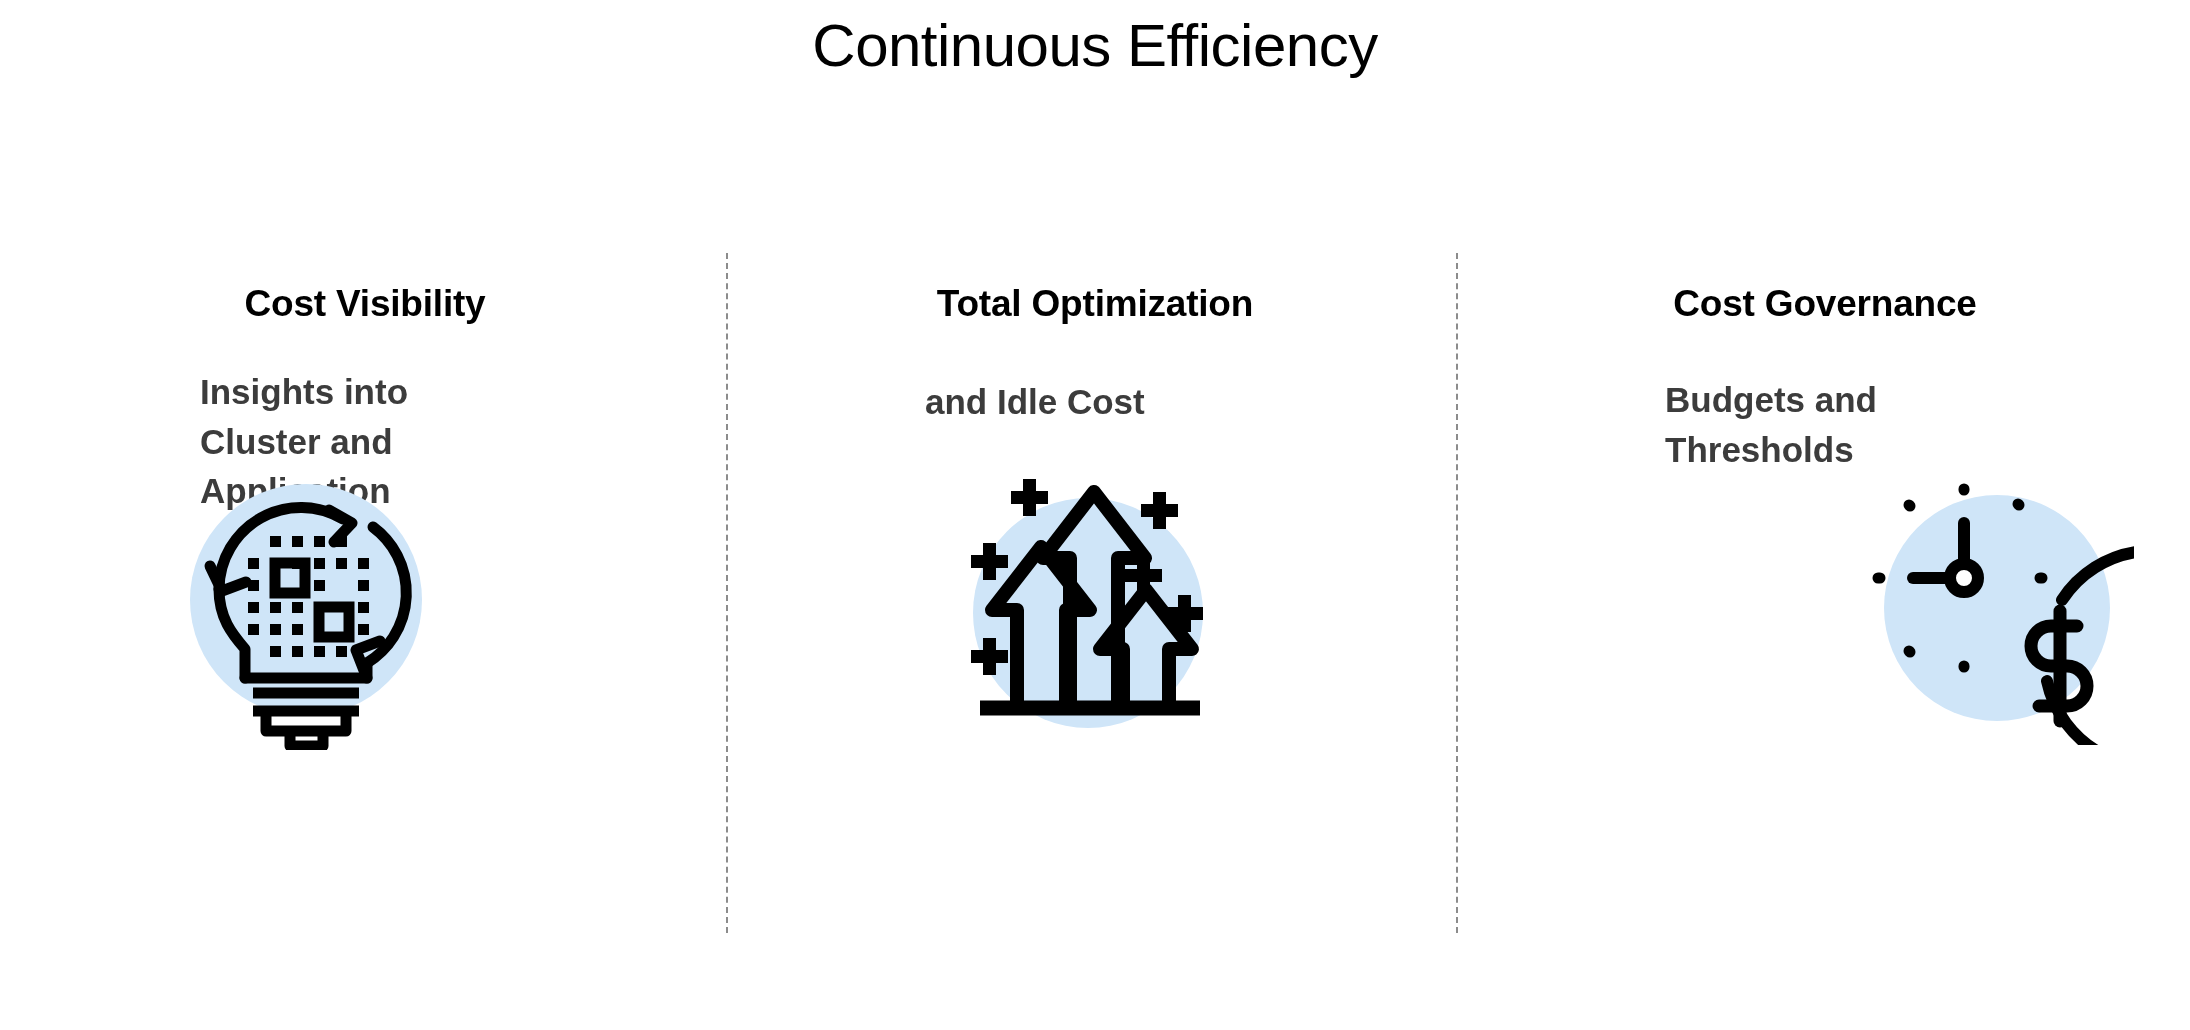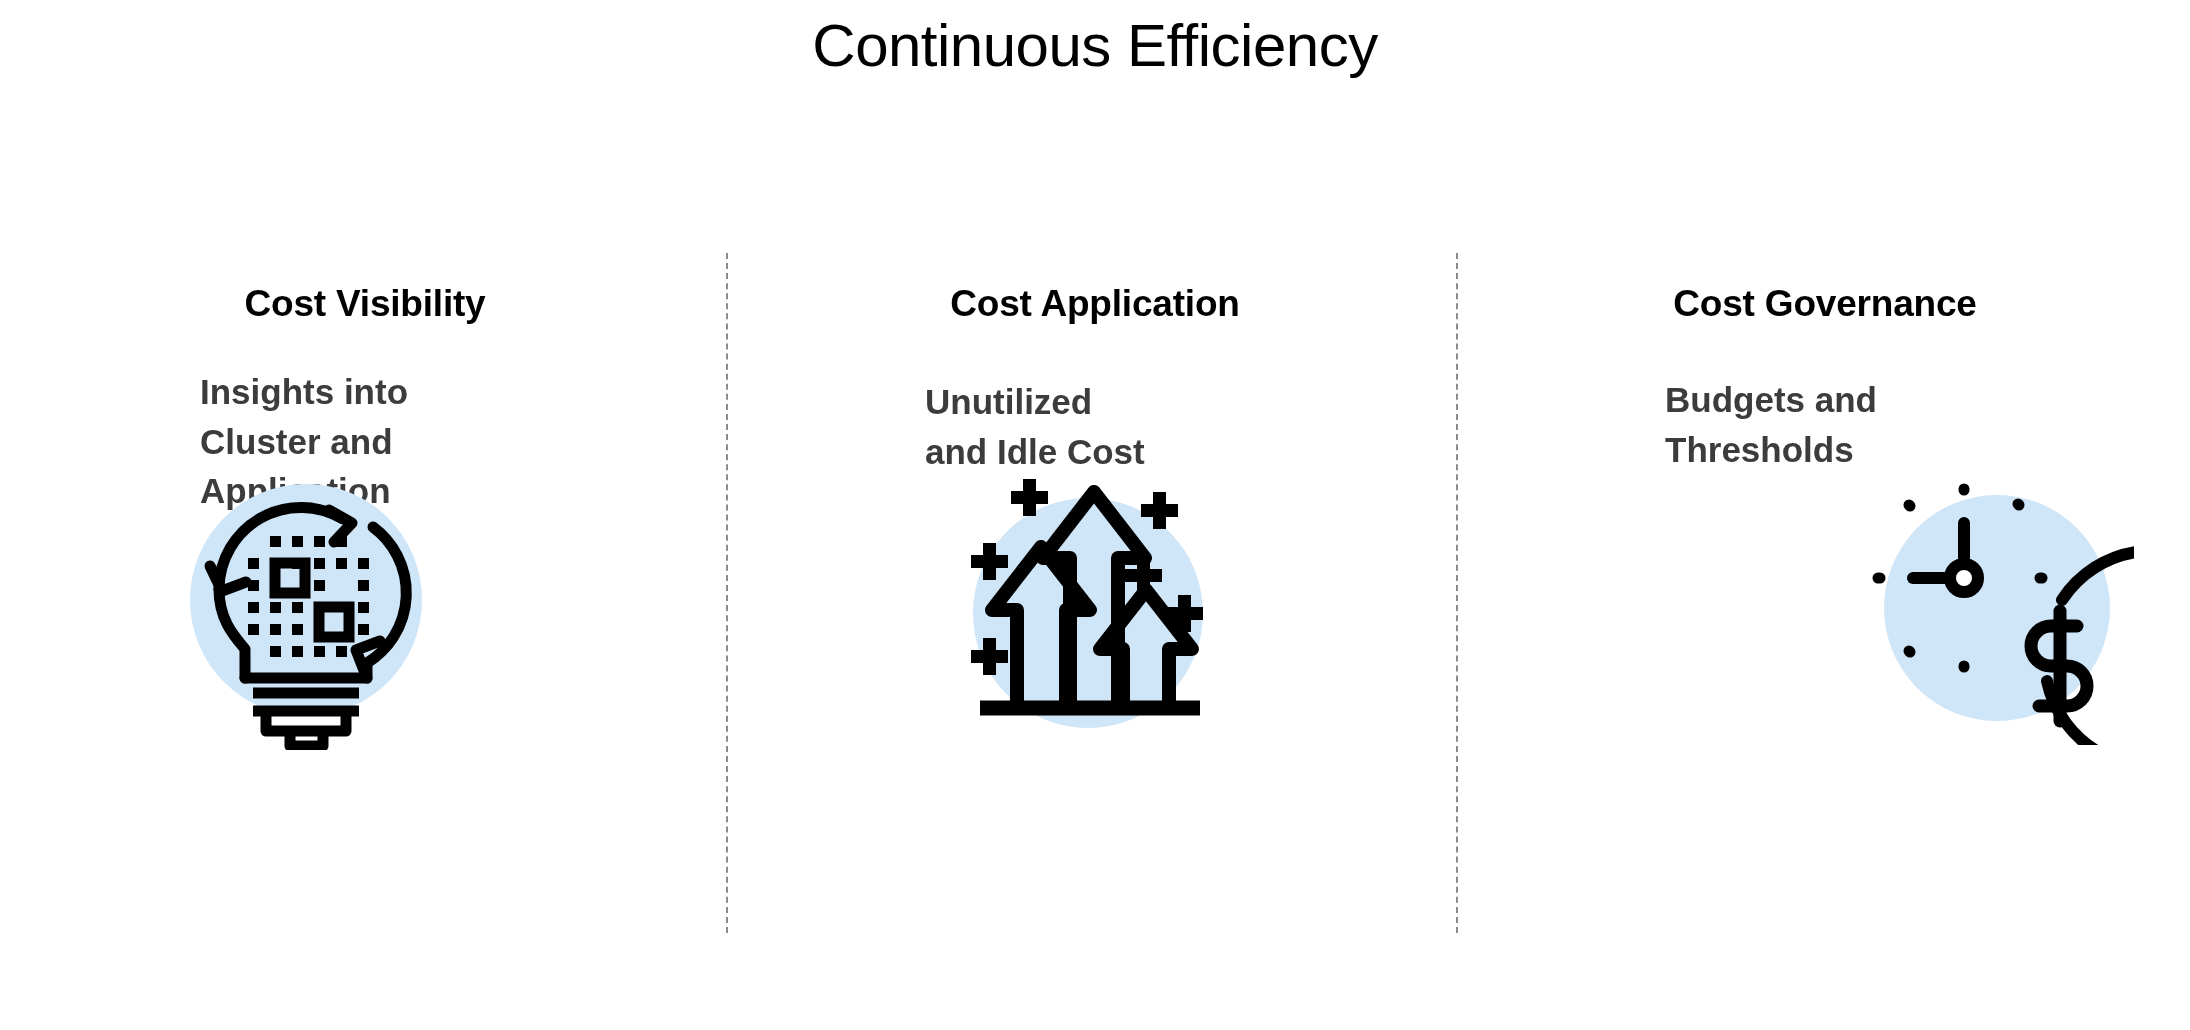--- a/index.html
+++ b/index.html
@@ -186,24 +186,23 @@
 
           <g fill="none" stroke="#000000" stroke-width="11">
             <rect x="109" y="113" width="30" height="30"></rect>
             <rect x="153" y="157" width="30" height="30"></rect>
           </g>
         </svg>
       </div>
     </div>
 
     <div class="column col-2">
-      <div class="col-heading">Cost Application</div>
+      <div class="col-heading">Total Optimization</div>
 
       <div class="col-body">
-        <div>Unutilized</div>
         <div>and Idle Cost</div>
       </div>
 
       <div class="col-icon">
         <svg viewBox="0 0 300 300" width="300" height="300" aria-hidden="true">
           <circle cx="150" cy="163" r="115" fill="#cfe5f8"></circle>
           <g fill="none" stroke="#000000" stroke-width="14" stroke-linecap="round" stroke-linejoin="round">
 
             <path d="M 132 252 L 132 108 L 105 108 L 156 42 L 207 108 L 180 108 L 180 252"></path>
 

